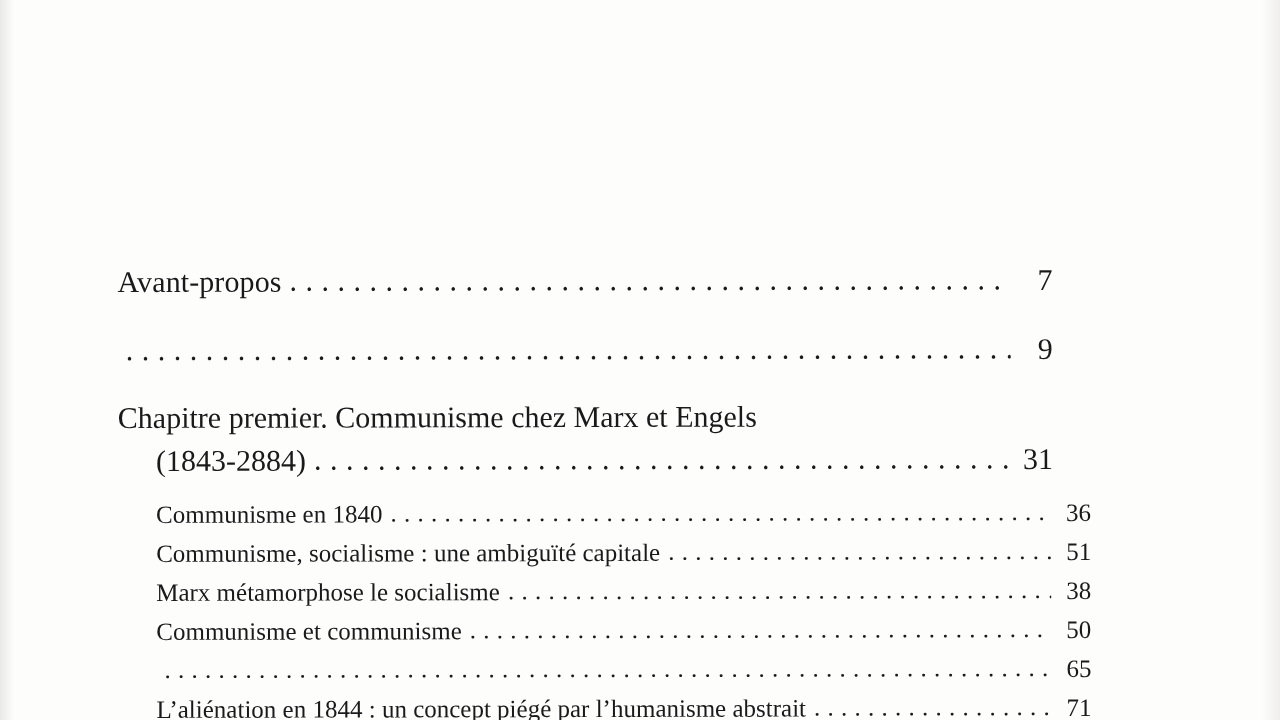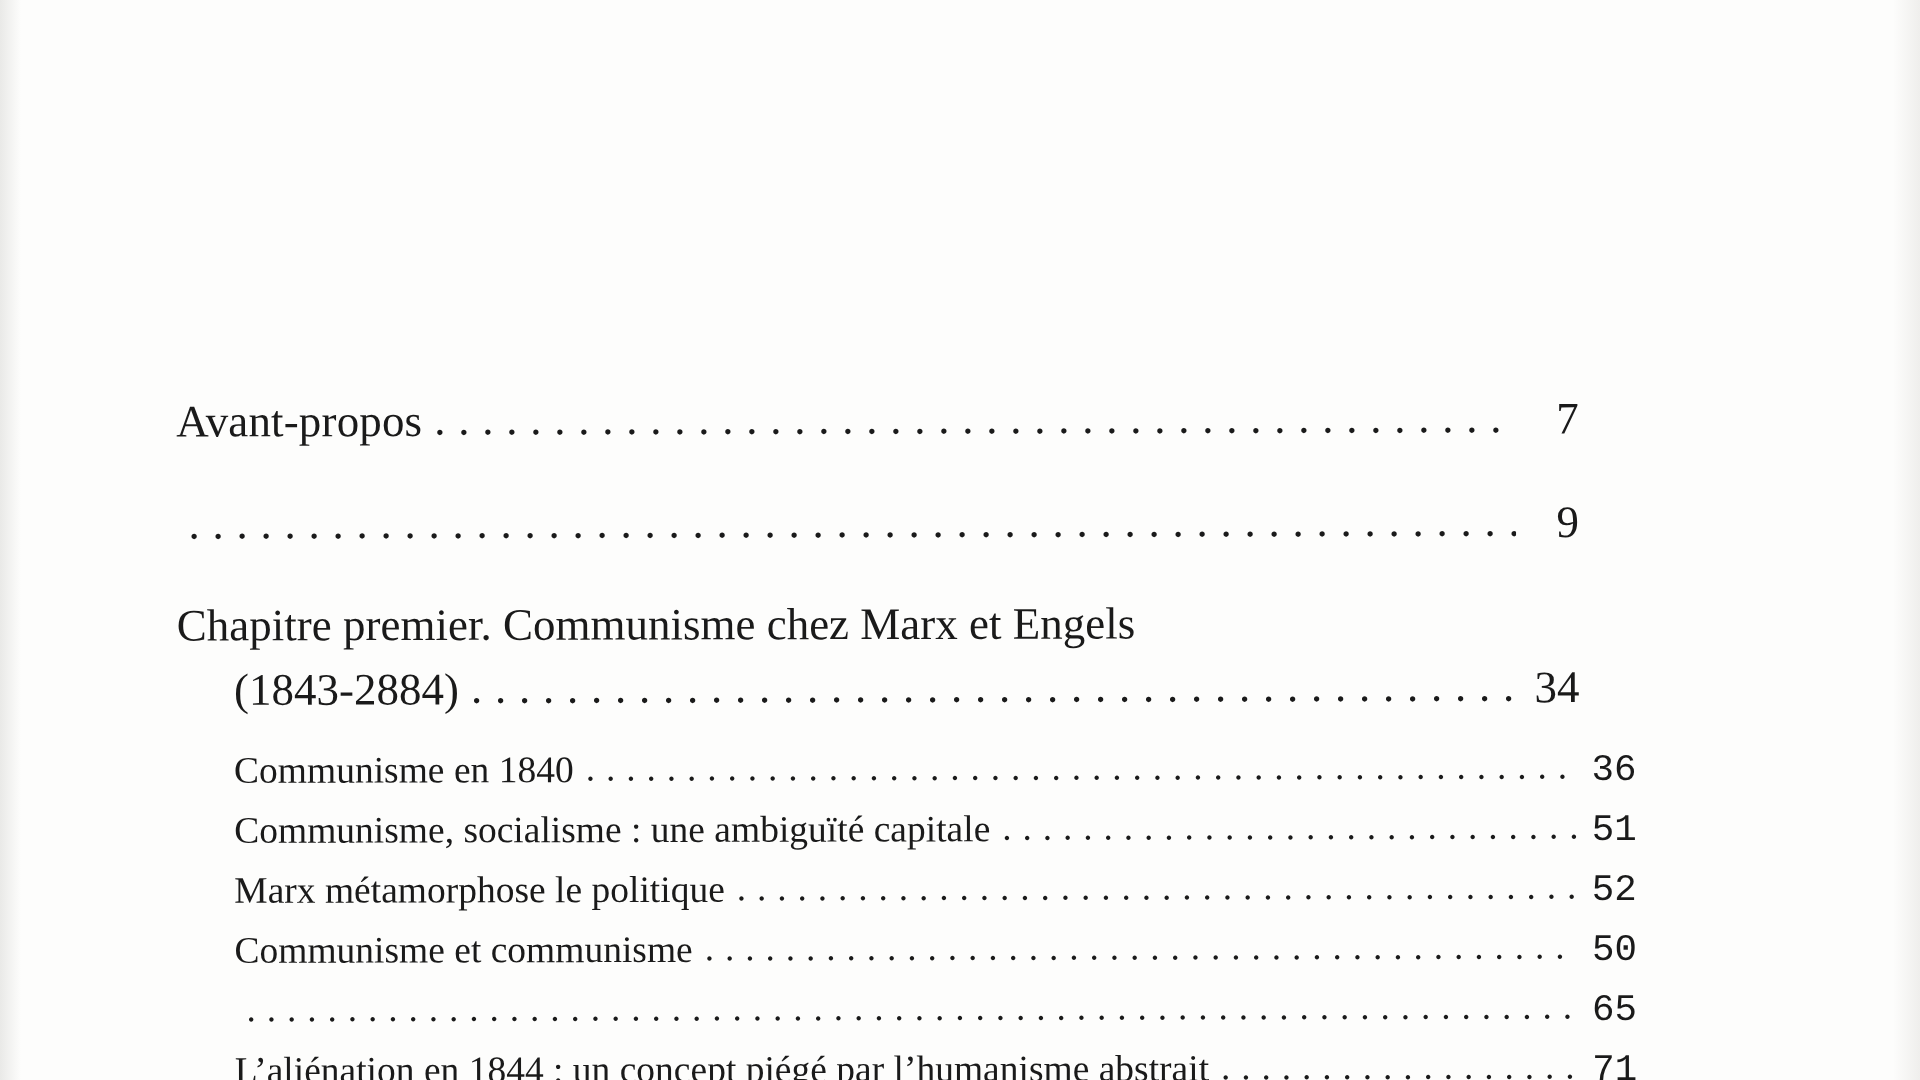--- a/index.html
+++ b/index.html
@@ -101,21 +101,21 @@
     letter-spacing: 0.5px;
   }
 
   .pageno {
     flex: 0 0 auto;
     text-align: right;
     min-width: 34px;
   }
 
   .level-1 .pageno { min-width: 32px; }
-  .level-2 .pageno { min-width: 30px; font-family: Liberation Mono, monospace; }
+  .level-2 .pageno { min-width: 30px; }
 
   
   .scan-tilt {
     transform: rotate(-0.12deg);
     transform-origin: 50% 50%;
   }
 </style>
 </head>
 <body>
 
@@ -131,40 +131,40 @@
     <div class="entry level-1">
       <span class="leader"></span>
       <span class="pageno">9</span>
     </div>
 
     <div class="chapter">
       <span class="first-line">Chapitre premier. Communisme chez Marx et Engels</span>
       <div class="second-line">
         <span class="title">(1843-2884)</span>
         <span class="leader"></span>
-        <span class="pageno">34</span>
+        <span class="pageno">31</span>
       </div>
     </div>
 
     <div class="entry level-2">
       <span class="title">Communisme en 1840</span>
       <span class="leader"></span>
       <span class="pageno">36</span>
     </div>
 
     <div class="entry level-2">
       <span class="title">Communisme, socialisme : une ambiguïté capitale</span>
       <span class="leader"></span>
       <span class="pageno">51</span>
     </div>
 
     <div class="entry level-2">
-      <span class="title">Marx métamorphose le politique</span>
+      <span class="title">Marx métamorphose le socialisme</span>
       <span class="leader"></span>
-      <span class="pageno">52</span>
+      <span class="pageno">38</span>
     </div>
 
     <div class="entry level-2">
       <span class="title">Communisme et communisme</span>
       <span class="leader"></span>
       <span class="pageno">50</span>
     </div>
 
     <div class="entry level-2">
       <span class="leader"></span>

